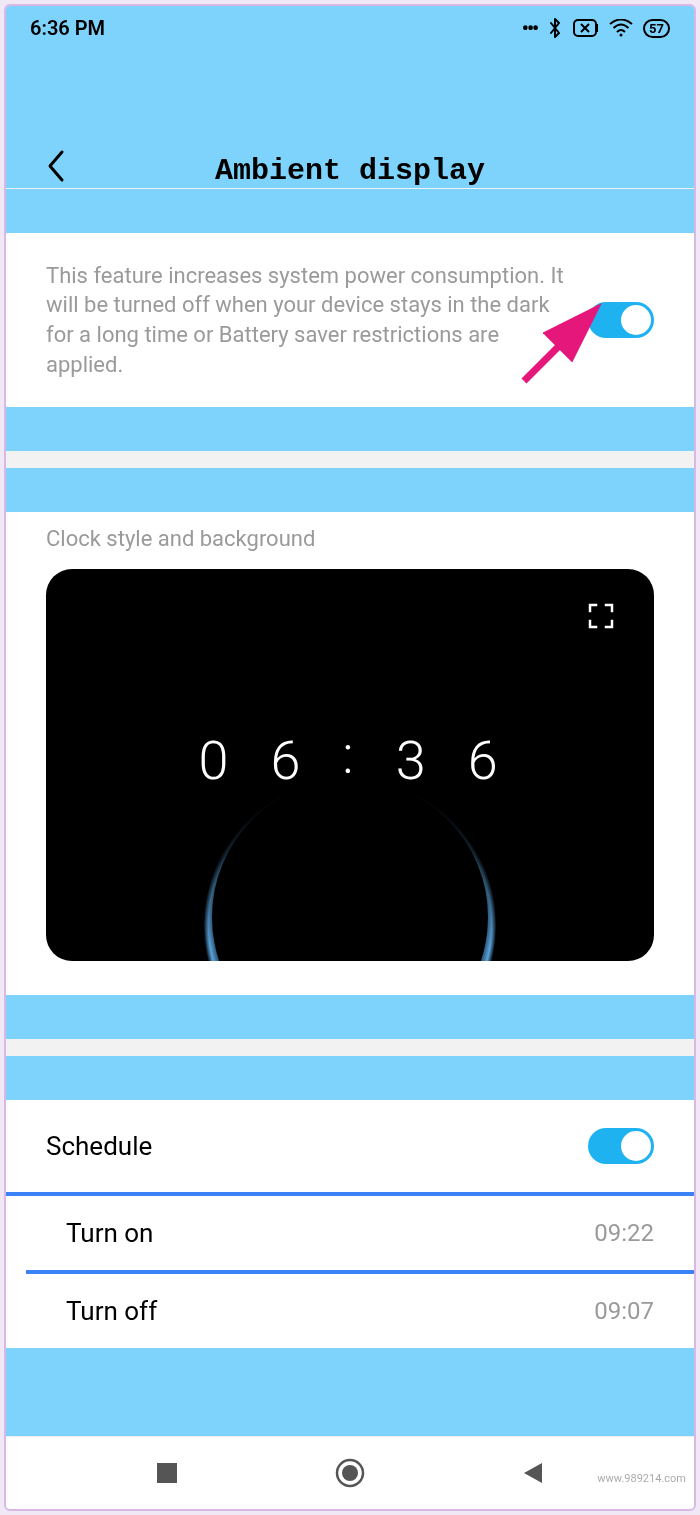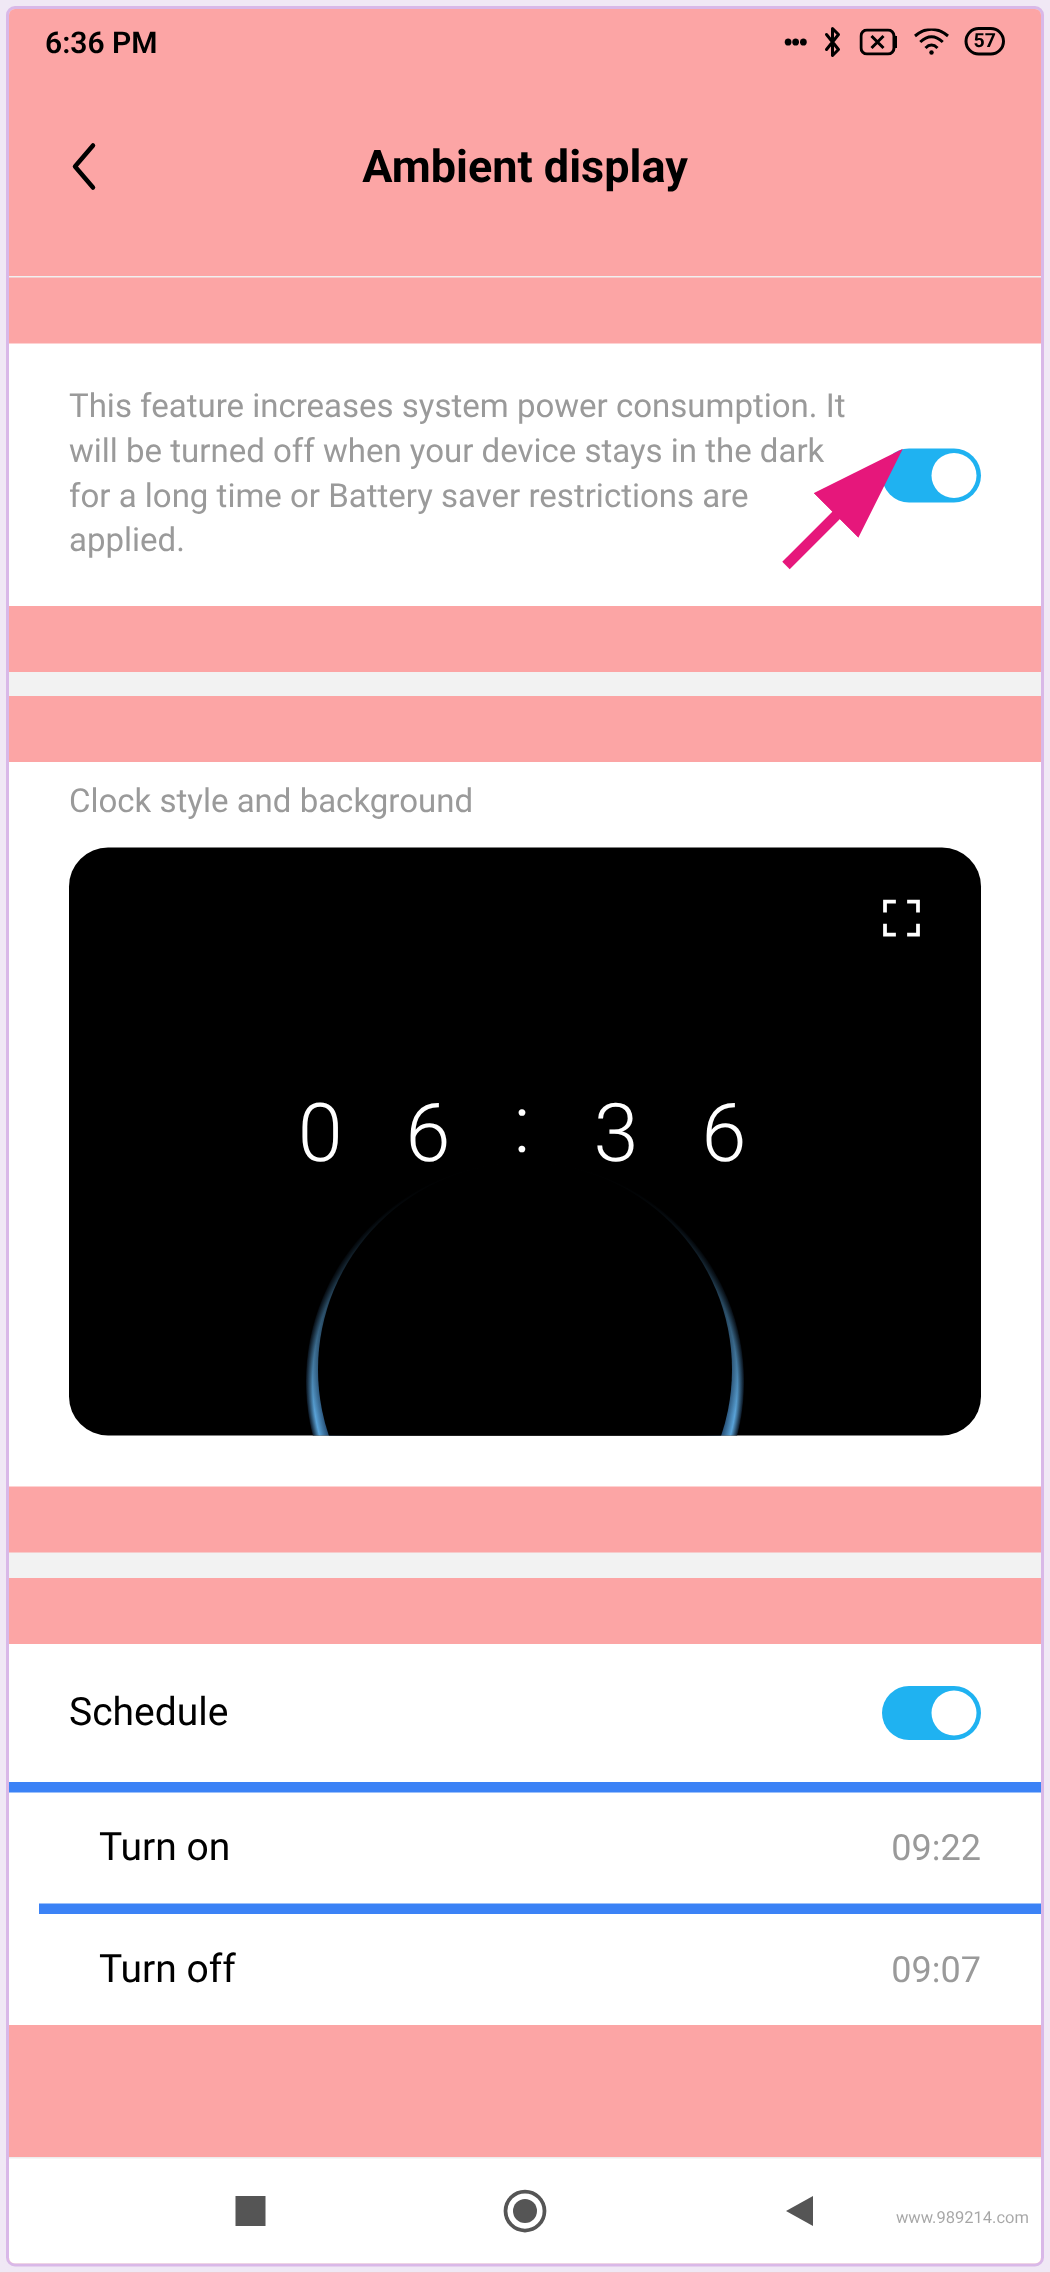--- a/index.html
+++ b/index.html
@@ -16,21 +16,21 @@
       border: 2px solid #d9b8e8;
       border-radius: 6px;
       background: #fff;
       overflow: hidden;
     }
     .screen {
       width: 100%;
       height: 100%;
       display: flex;
       flex-direction: column;
-      background: #fca5a5;
+      background: #7dd3fc;
       gap: 44px;
     }
     
     .status-bar {
       height: 48px;
       display: flex;
       align-items: center;
       justify-content: space-between;
       padding: 0 24px;
       font-size: 20px;
@@ -45,44 +45,45 @@
       border-radius: 10px;
       font-size: 13px;
       font-weight: 700;
       padding: 0 4px;
       line-height: 15px;
     }
     
     .app-bar {
       height: 100px;
       display: flex;
-      align-items: flex-start;
+      align-items: flex-end;
       position: relative;
       border-bottom: 1px solid #f0f0f0;
+      font-family: Liberation Mono, monospace;
     }
     .back-btn {
       position: absolute;
       left: 40px;
       cursor: pointer;
     }
     .app-title {
       width: 100%;
       text-align: center;
       font-size: 30px;
       font-weight: 700;
       color: #000;
     }
     
     .section { background: #fff; }
     .divider { height: 18px; background: #f2f2f2; }
     .row {
       display: flex;
       align-items: center;
       padding: 28px 40px 28px 40px;
-      border-bottom: 7px solid #3b82f6;
+      border-bottom: 4px solid #3b82f6;
     }
     .row.noborder { border-bottom: none; }
     .row-text { flex: 1; padding-right: 16px; }
     .row-title { font-size: 26px; color: #000; font-weight: 400; }
     .row-desc { font-size: 22px; color: #9a9a9a; margin-top: 0; line-height: 1.35; }
     .row-value { font-size: 24px; color: #9a9a9a; }
     .row.tight { padding-top: 22px; padding-bottom: 22px; margin-left: 20px; }
     
     .toggle {
       width: 66px;

